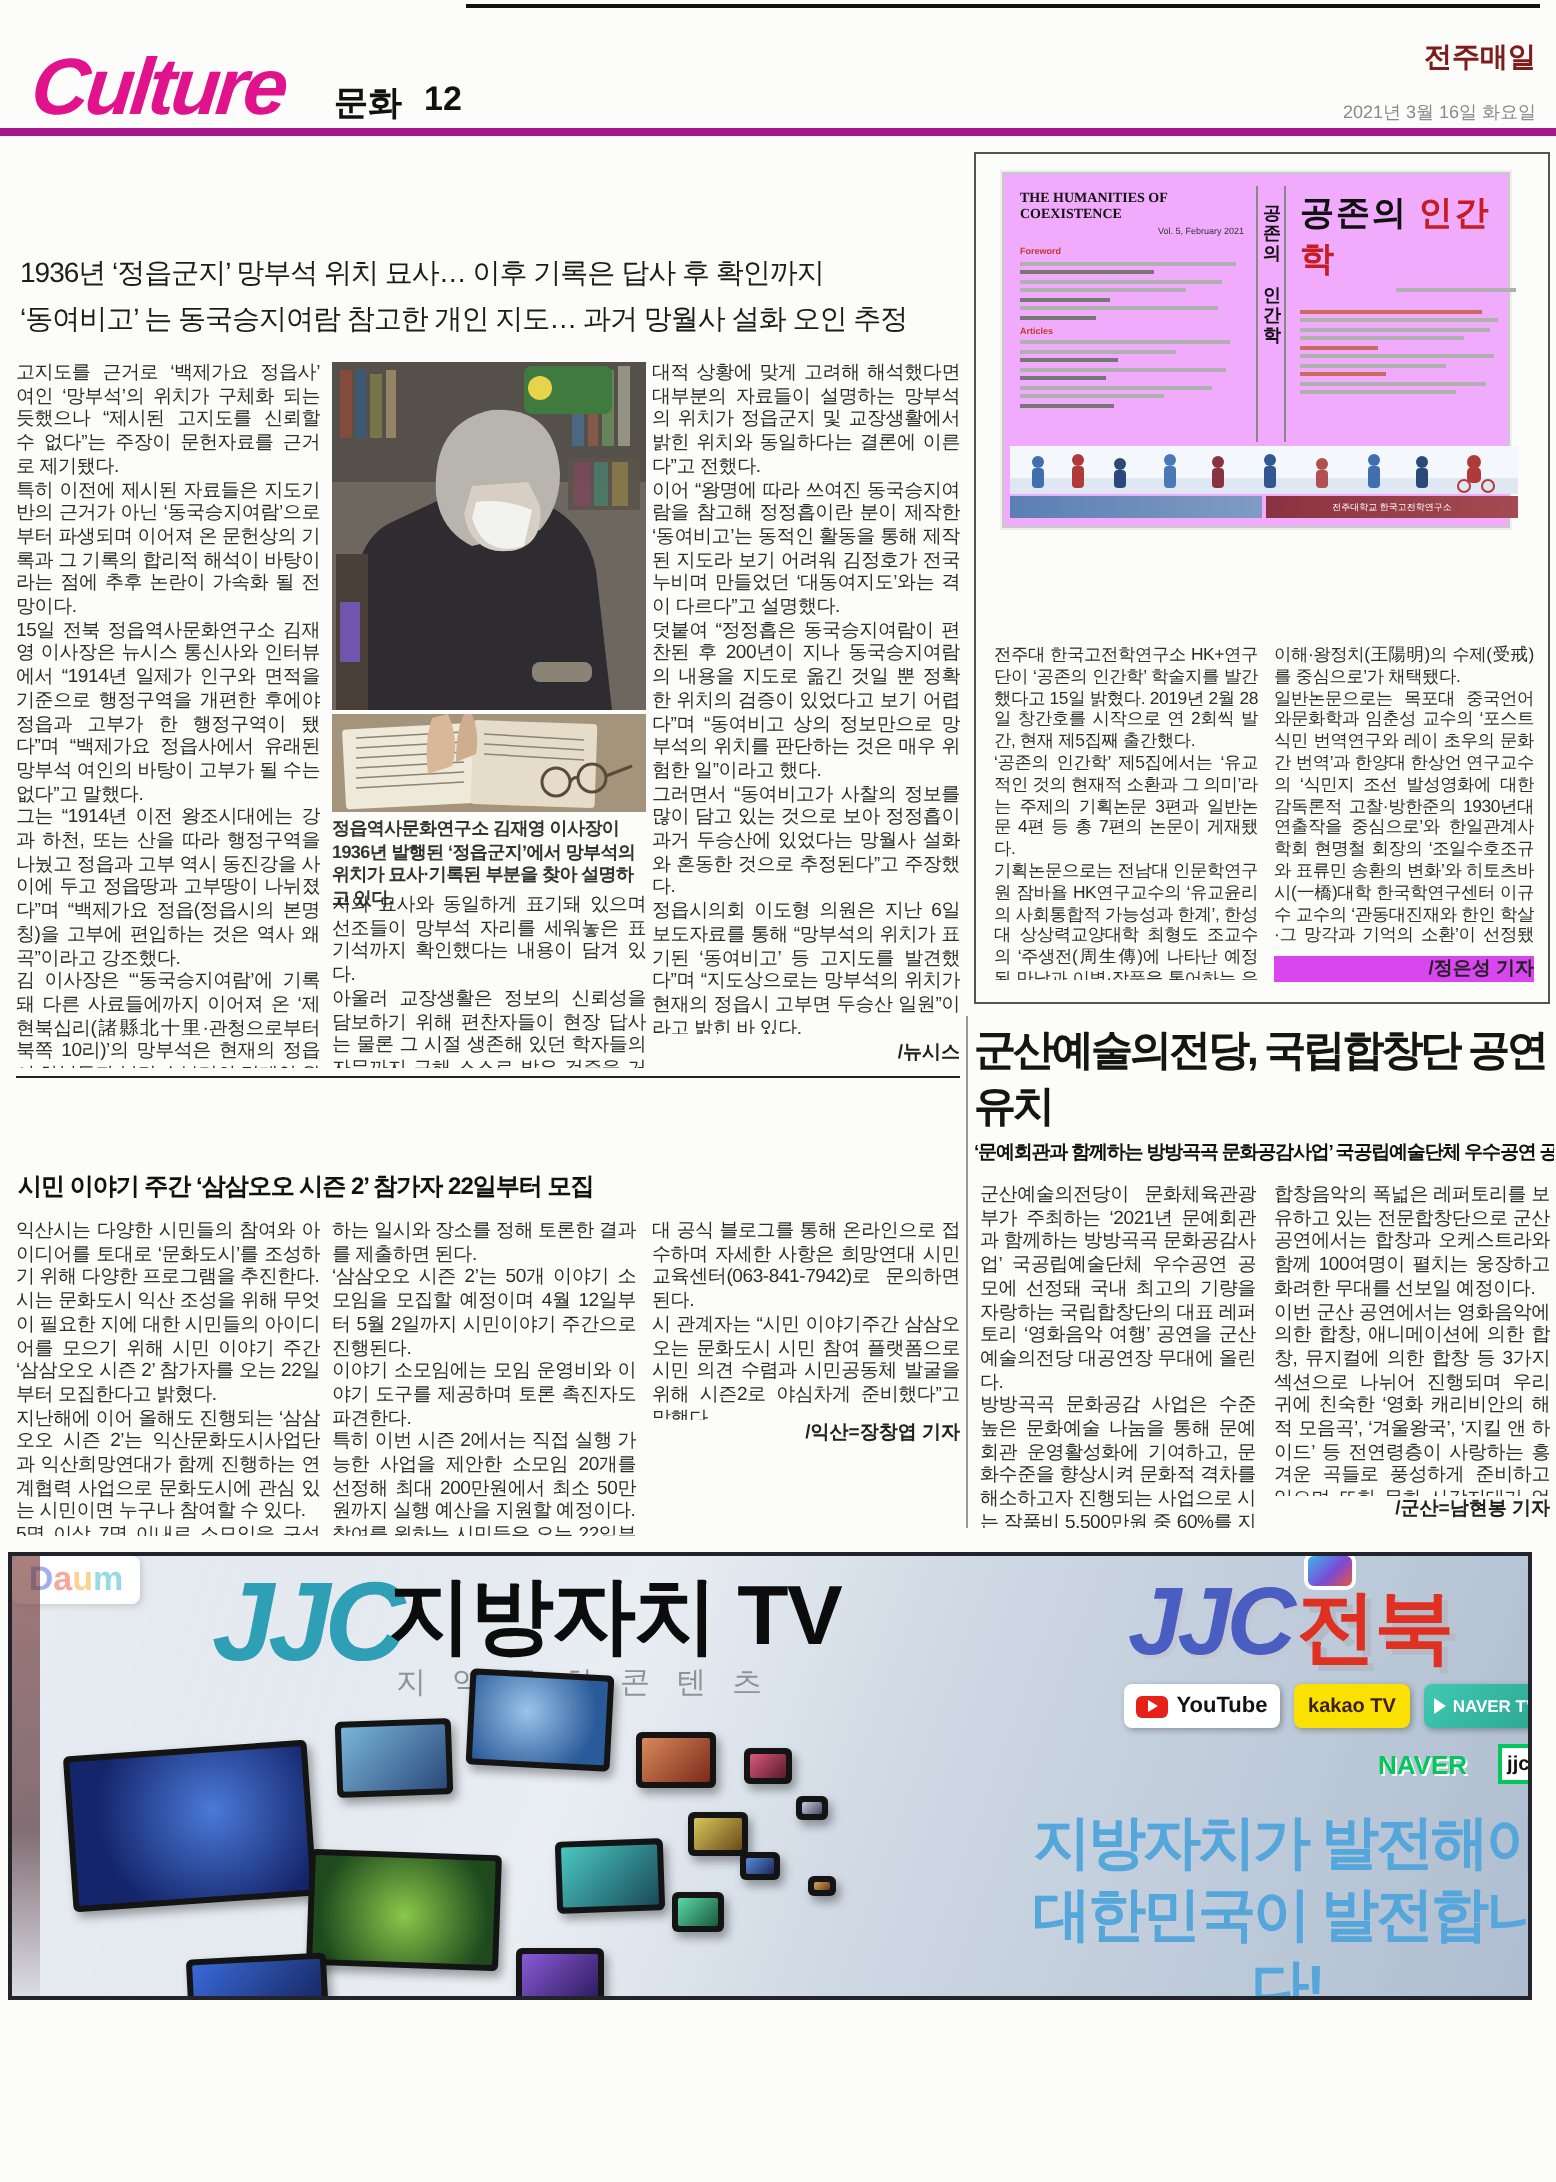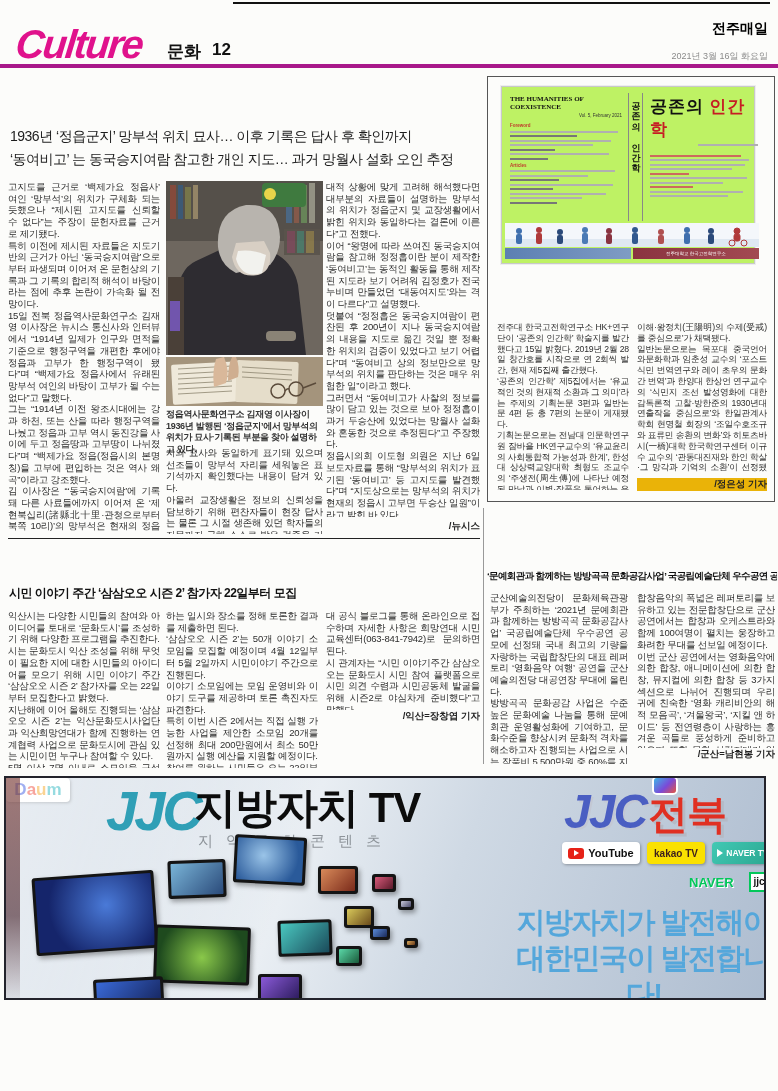--- a/index.html
+++ b/index.html
@@ -4,38 +4,38 @@
 <style>
   * { margin:0; padding:0; box-sizing:border-box; }
   body { background:#888; font-family:"Liberation Sans", sans-serif; }
   .page { position:relative; width:778px; height:1091px; background:#fcfcfa; margin:0 auto; overflow:hidden; color:#222; }
 
   
   .topline { position:absolute; left:233px; top:2px; width:537px; height:2px; background:#111; }
   .culture-logo { position:absolute; left:16px; top:22px; font-size:40px; font-style:italic; font-weight:900; color:#e0128c; letter-spacing:-2px; transform:skewX(-6deg); }
   .section-ko { position:absolute; left:167px; top:40px; font-size:17px; font-weight:800; color:#111; }
   .page-num { position:absolute; left:212px; top:40px; font-size:17px; font-weight:700; color:#111; }
-  .paper-name { position:absolute; right:10px; top:20px; font-size:14px; font-weight:900; color:#000000; }
+  .paper-name { position:absolute; right:10px; top:20px; font-size:14px; font-weight:900; color:#7f1d1d; }
   .paper-date { position:absolute; right:10px; top:50px; font-size:9px; color:#8a8a8a; }
   .masthead-rule { position:absolute; left:0; top:64px; width:778px; height:4px; background:#a8188a; }
 
   
   .h-lead { position:absolute; left:8px; top:76px; width:476px; font-size:34px; font-weight:900; letter-spacing:-2px; color:#151515; }
   .subhead { position:absolute; left:10px; width:470px; font-size:14px; color:#1c1c1c; letter-spacing:-0.5px; }
   .col { position:absolute; font-size:9.5px; line-height:11.7px; color:#2d2d2d; text-align:justify; white-space:pre-line; overflow:hidden; letter-spacing:-0.2px; }
   .byline { position:absolute; font-size:9.5px; font-weight:700; color:#222; text-align:right; background:#fcfcfa; padding-left:6px; }
   .caption { position:absolute; left:166px; top:409px; width:157px; font-size:9px; line-height:11.5px; font-weight:700; color:#333; letter-spacing:-0.3px; }
 
   
   .photo { position:absolute; overflow:hidden; background:#777; }
   .photo svg { display:block; }
 
   
   .jbox { position:absolute; left:487px; top:76px; width:288px; height:426px; border:1px solid #555; background:#fcfcfa; }
-  .cover { position:absolute; left:13px; top:9px; width:254px; height:178px; background:#bef264; border:1px solid #c9c9c9; box-shadow:0 0 0 1px #eee; }
+  .cover { position:absolute; left:13px; top:9px; width:254px; height:178px; background:#f0abfc; border:1px solid #c9c9c9; box-shadow:0 0 0 1px #eee; }
   .cov-title-en { position:absolute; left:8px; top:8px; width:112px; font-size:7px; font-weight:800; font-family:"Liberation Serif", serif; color:#111; line-height:8px; }
   .cov-vol { position:absolute; left:8px; top:26px; width:112px; font-size:4.5px; color:#333; text-align:right; }
   .cov-red { font-size:4.5px; font-weight:700; color:#c0392b; margin:3px 0 1px; }
   .cov-left { position:absolute; left:8px; top:33px; width:112px; }
   .b { height:2px; background:#b0b0b0; margin:2.5px 0; }
   .b.d { background:#777; }
   .b.r { background:#cc6a5e; }
   .spine { position:absolute; left:126px; top:6px; width:15px; height:128px; border-left:1px solid #888; border-right:1px solid #888; writing-mode:vertical-rl; text-orientation:upright; font-size:9px; font-weight:800; color:#111; padding-top:3px; text-align:left; letter-spacing:1px; }
   .cov-right { position:absolute; left:148px; top:8px; width:108px; }
   .cov-ko { font-size:17px; font-weight:900; font-family:"Liberation Serif", serif; letter-spacing:1px; }
@@ -281,23 +281,24 @@
       <div class="cov-band-r">전주대학교 한국고전학연구소</div>
     </div>
 
   </div>
   <div class="col" style="left:497px; top:322px; width:132px; height:168px; font-size:8.7px; line-height:10.8px;"> 전주대 한국고전학연구소 HK+연구단이 ‘공존의 인간학’ 학술지를 발간했다고 15일 밝혔다. 2019년 2월 28일 창간호를 시작으로 연 2회씩 발간, 현재 제5집째 출간했다.
  ‘공존의 인간학’ 제5집에서는 ‘유교적인 것의 현재적 소환과 그 의미’라는 주제의 기획논문 3편과 일반논문 4편 등 총 7편의 논문이 게재됐다.
  기획논문으로는 전남대 인문학연구원 잠바욜 HK연구교수의 ‘유교윤리의 사회통합적 가능성과 한계’, 한성대 상상력교양대학 최형도 조교수의 ‘주생전(周生傳)에 나타난 예정된 만남과 이별·작품을 통어하는 유교 철학을 중심으로’, 중국 화동사범대(華東師範大學校) 중어중문학과 웨이취안(魏泉) 교수의 ‘소농경제에 대한 새로운</div>
   <div class="col" style="left:637px; top:322px; width:130px; height:152px; font-size:8.7px; line-height:10.8px;"> 이해·왕정치(王陽明)의 수제(受戒)를 중심으로’가 채택됐다.
  일반논문으로는 목포대 중국언어와문화학과 임춘성 교수의 ‘포스트식민 번역연구와 레이 초우의 문화 간 번역’과 한양대 한상언 연구교수의 ‘식민지 조선 발성영화에 대한 감독론적 고찰·방한준의 1930년대 연출작을 중심으로’와 한일관계사학회 현명철 회장의 ‘조일수호조규와 표류민 송환의 변화’와 히토츠바시(一橋)대학 한국학연구센터 이규수 교수의 ‘관동대진재와 한인 학살·그 망각과 기억의 소환’이 선정됐다.
  한편 전주대 한국고전학연구소 HK+연구단에서는 ‘공존의 인간학’ 제6집에 게재할 원고를 모집 중이다.</div>
-  <div class="byline" style="left:637px; top:478px; width:130px; background:#eab308;">/정은성 기자</div>
+  <div class="byline" style="left:637px; top:478px; width:130px; background:#d946ef;">/정은성 기자</div>
 
   <div class="vdiv"></div>
+  <div class="h-gunsan">군산예술의전당, 국립합창단 공연 유치</div>
   <div class="sub-gunsan">‘문예회관과 함께하는 방방곡곡 문화공감사업’ 국공립예술단체 우수공연 공모 선정</div>
   <div class="col" style="left:490px; top:592px; width:138px; height:172px;"> 군산예술의전당이 문화체육관광부가 주최하는 ‘2021년 문예회관과 함께하는 방방곡곡 문화공감사업’ 국공립예술단체 우수공연 공모에 선정돼 국내 최고의 기량을 자랑하는 국립합창단의 대표 레퍼토리 ‘영화음악 여행’ 공연을 군산예술의전당 대공연장 무대에 올린다.
  방방곡곡 문화공감 사업은 수준 높은 문화예술 나눔을 통해 문예회관 운영활성화에 기여하고, 문화수준을 향상시켜 문화적 격차를 해소하고자 진행되는 사업으로 시는 작품비 5,500만원 중 60%를 지원받게 되어 오는 6월 16일 공연 유치를 확정했다.
  국립합창단은 대한민국을 넘어 세계적인 수준을 인정받으며 르네상스부터 현대에 이르는</div>
   <div class="col" style="left:637px; top:592px; width:138px; height:156px;"> 합창음악의 폭넓은 레퍼토리를 보유하고 있는 전문합창단으로 군산공연에서는 합창과 오케스트라와 함께 100여명이 펼치는 웅장하고 화려한 무대를 선보일 예정이다.
  이번 군산 공연에서는 영화음악에 의한 합창, 애니메이션에 의한 합창, 뮤지컬에 의한 합창 등 3가지 섹션으로 나뉘어 진행되며 우리 귀에 친숙한 ‘영화 캐리비안의 해적 모음곡’, ‘겨울왕국’, ‘지킬 앤 하이드’ 등 전연령층이 사랑하는 흥겨운 곡들로 풍성하게 준비하고 있으며 또한 문화 사각지대가 없도록 소외계층 초청 기회를 마련하여 많은 시민들의 관람기회를 제공할 방침이다.</div>
   <div class="byline" style="left:637px; top:748px; width:138px;">/군산=남현봉 기자</div>
 
   <div class="iksan-rule"></div>
   <div class="sub-iksan">시민 이야기 주간 ‘삼삼오오 시즌 2’ 참가자 22일부터 모집</div>

